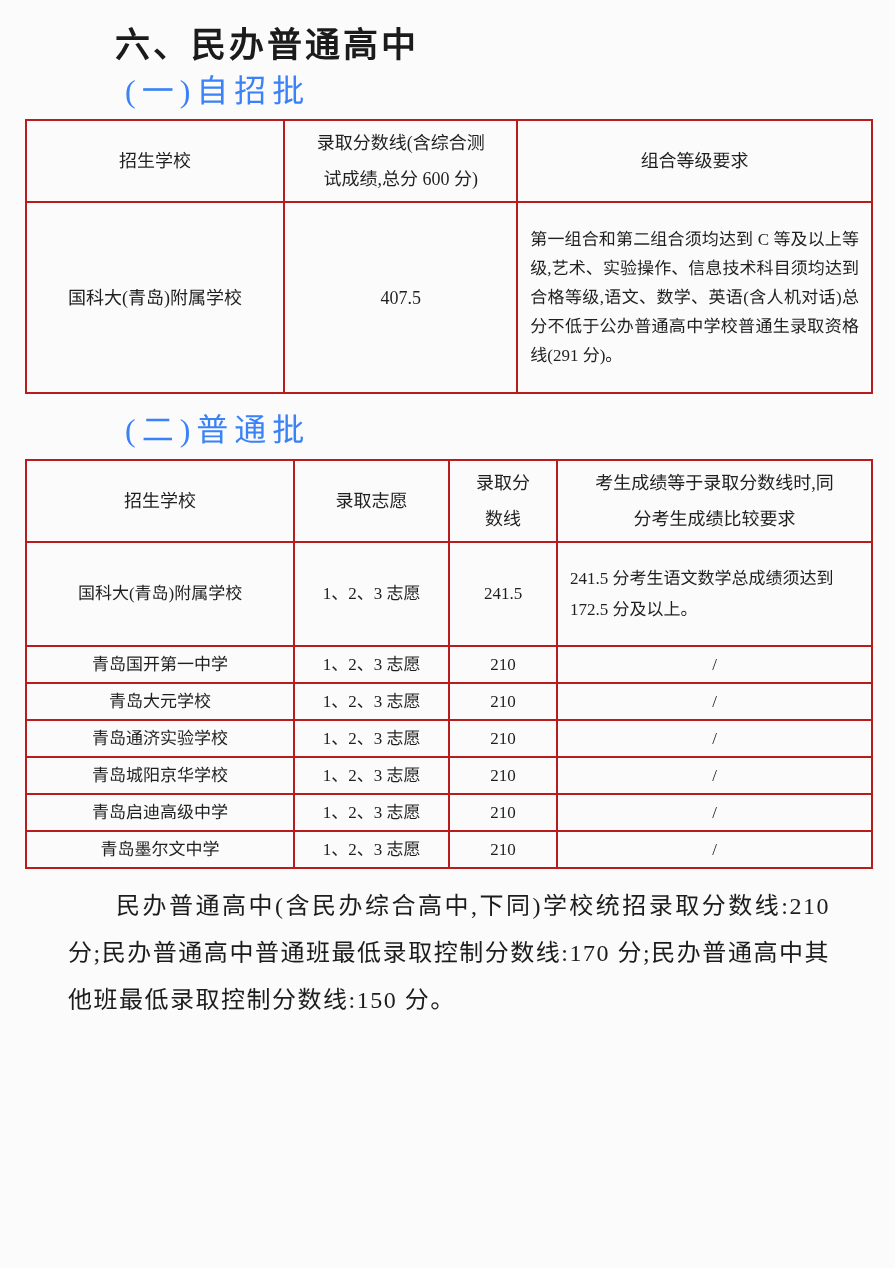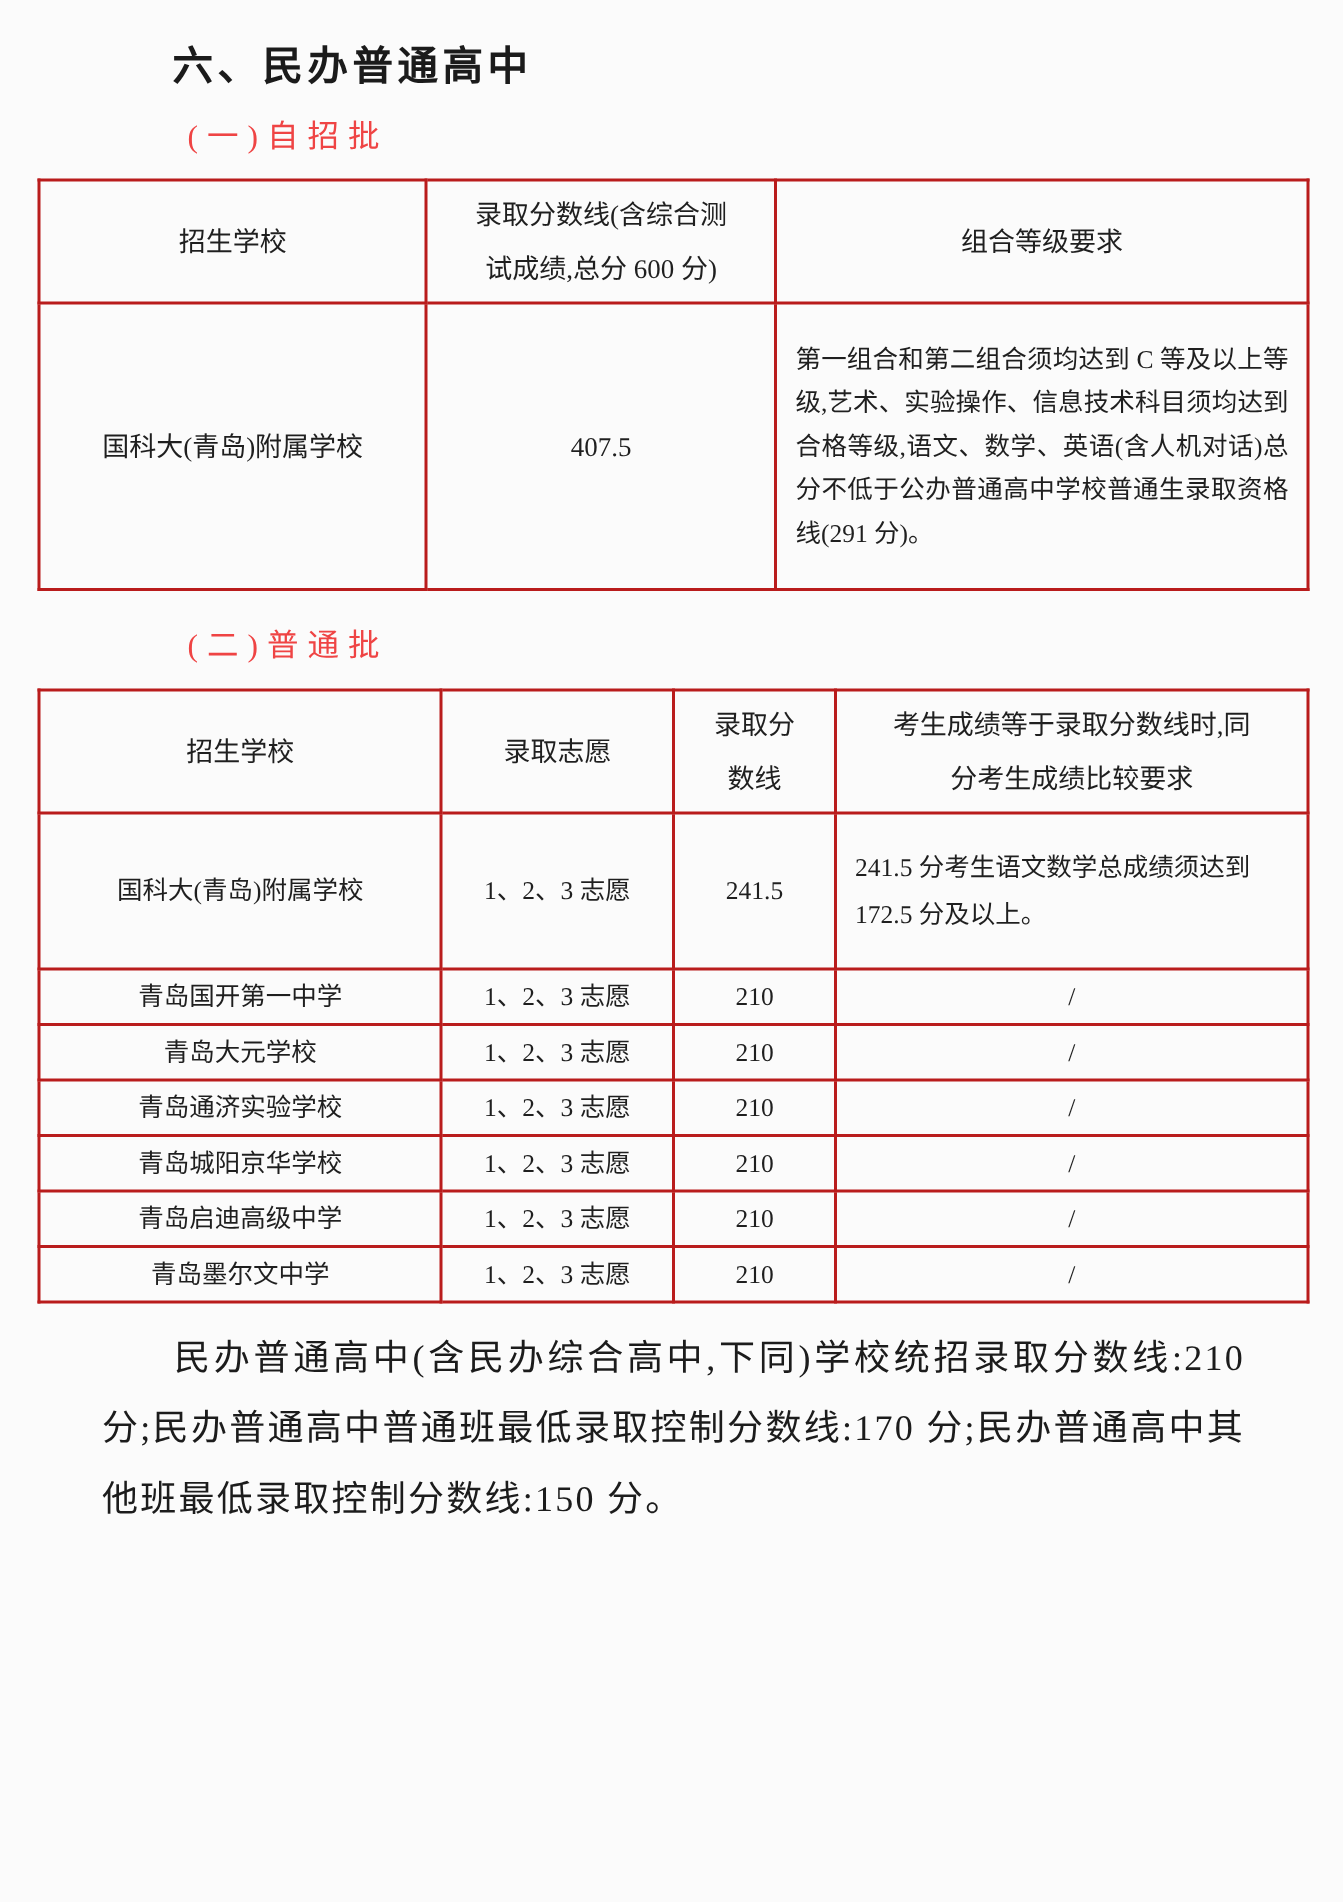--- a/index.html
+++ b/index.html
@@ -17,33 +17,33 @@
   .page {
     box-sizing: border-box;
     width: 895px;
     height: 1268px;
     padding: 28px 22px 0 25px;
   }
   h1.doc-heading {
     margin: 0 0 0 90px;
     font-family: "Liberation Sans", "DejaVu Sans", sans-serif;
     font-weight: 700;
-    font-size: 27px;
+    font-size: 35px;
     line-height: 33px;
     letter-spacing: 3px;
     color: #1b1b1b;
   }
   h2.section-title {
     margin: 14px 0 11px 100px;
     font-family: "Liberation Serif", "DejaVu Serif", serif;
     font-weight: 400;
-    font-size: 21px;
+    font-size: 32px;
     line-height: 33px;
     letter-spacing: 6px;
-    color: #ef4444;
+    color: #3b82f6;
   }
   h2.section-title.second {
     margin-top: 20px;
     margin-bottom: 12px;
   }
   table.doc-table {
     width: 848px;
     border-collapse: collapse;
     table-layout: fixed;
   }

